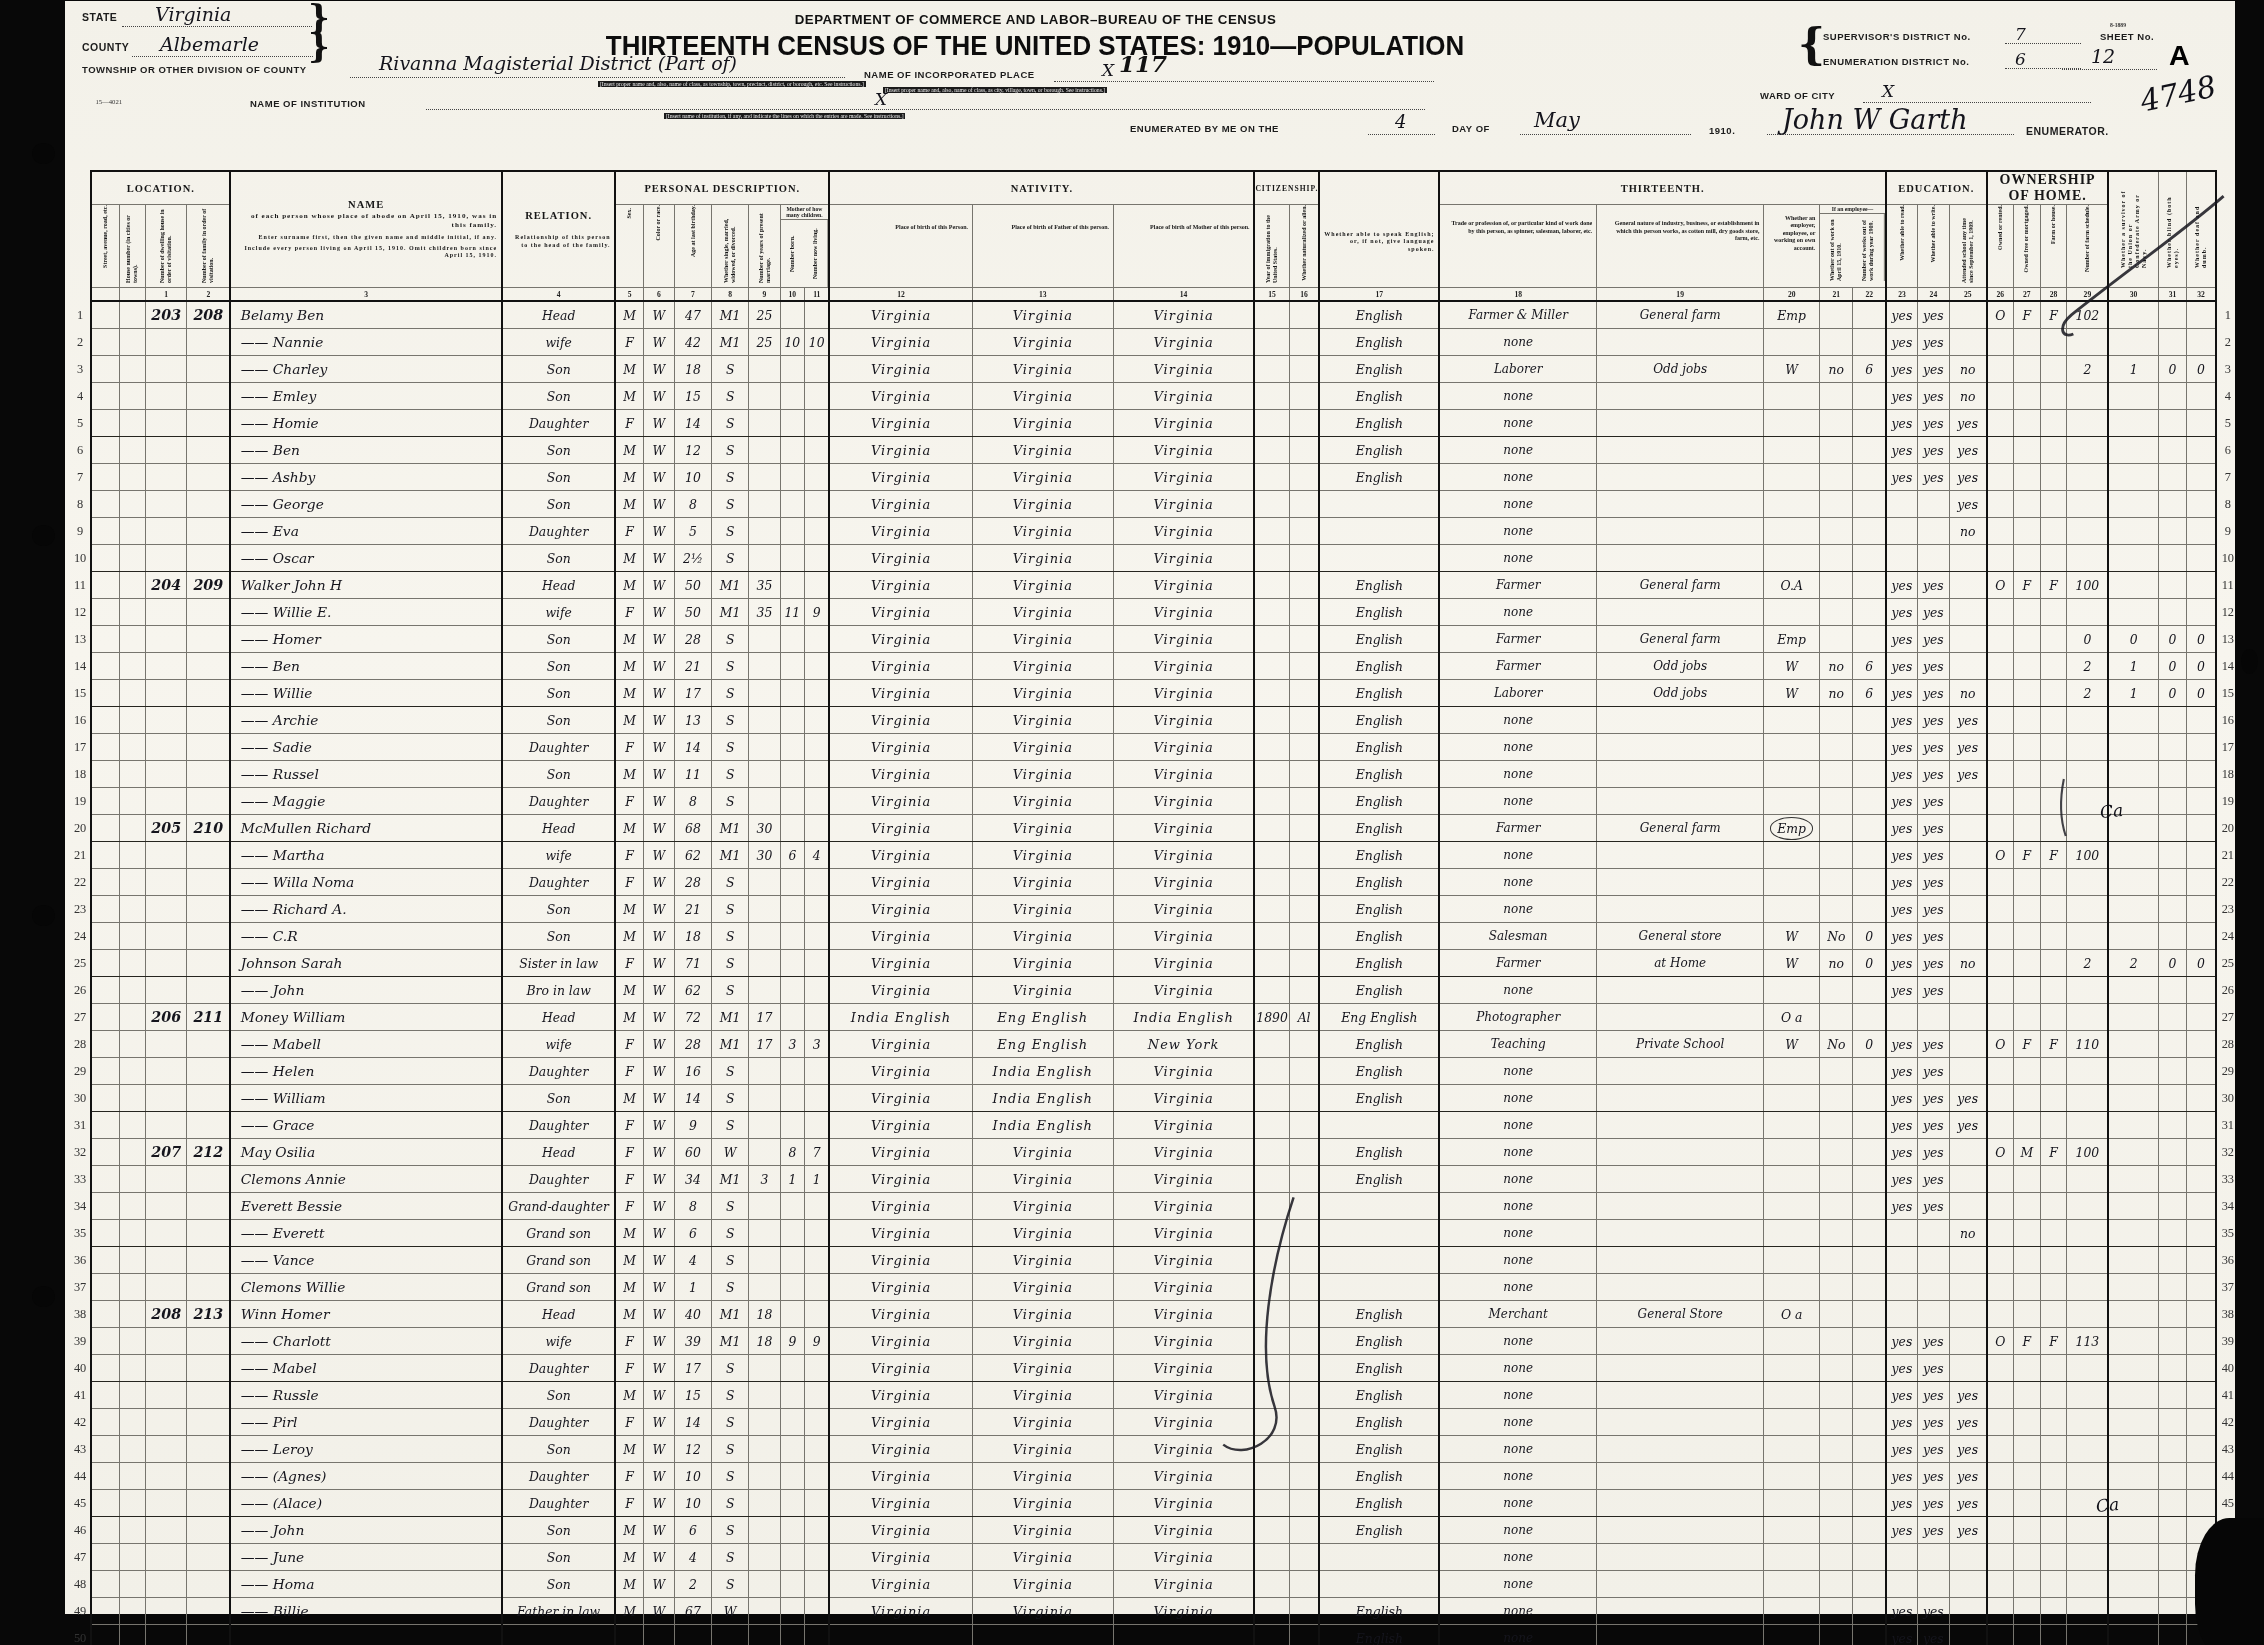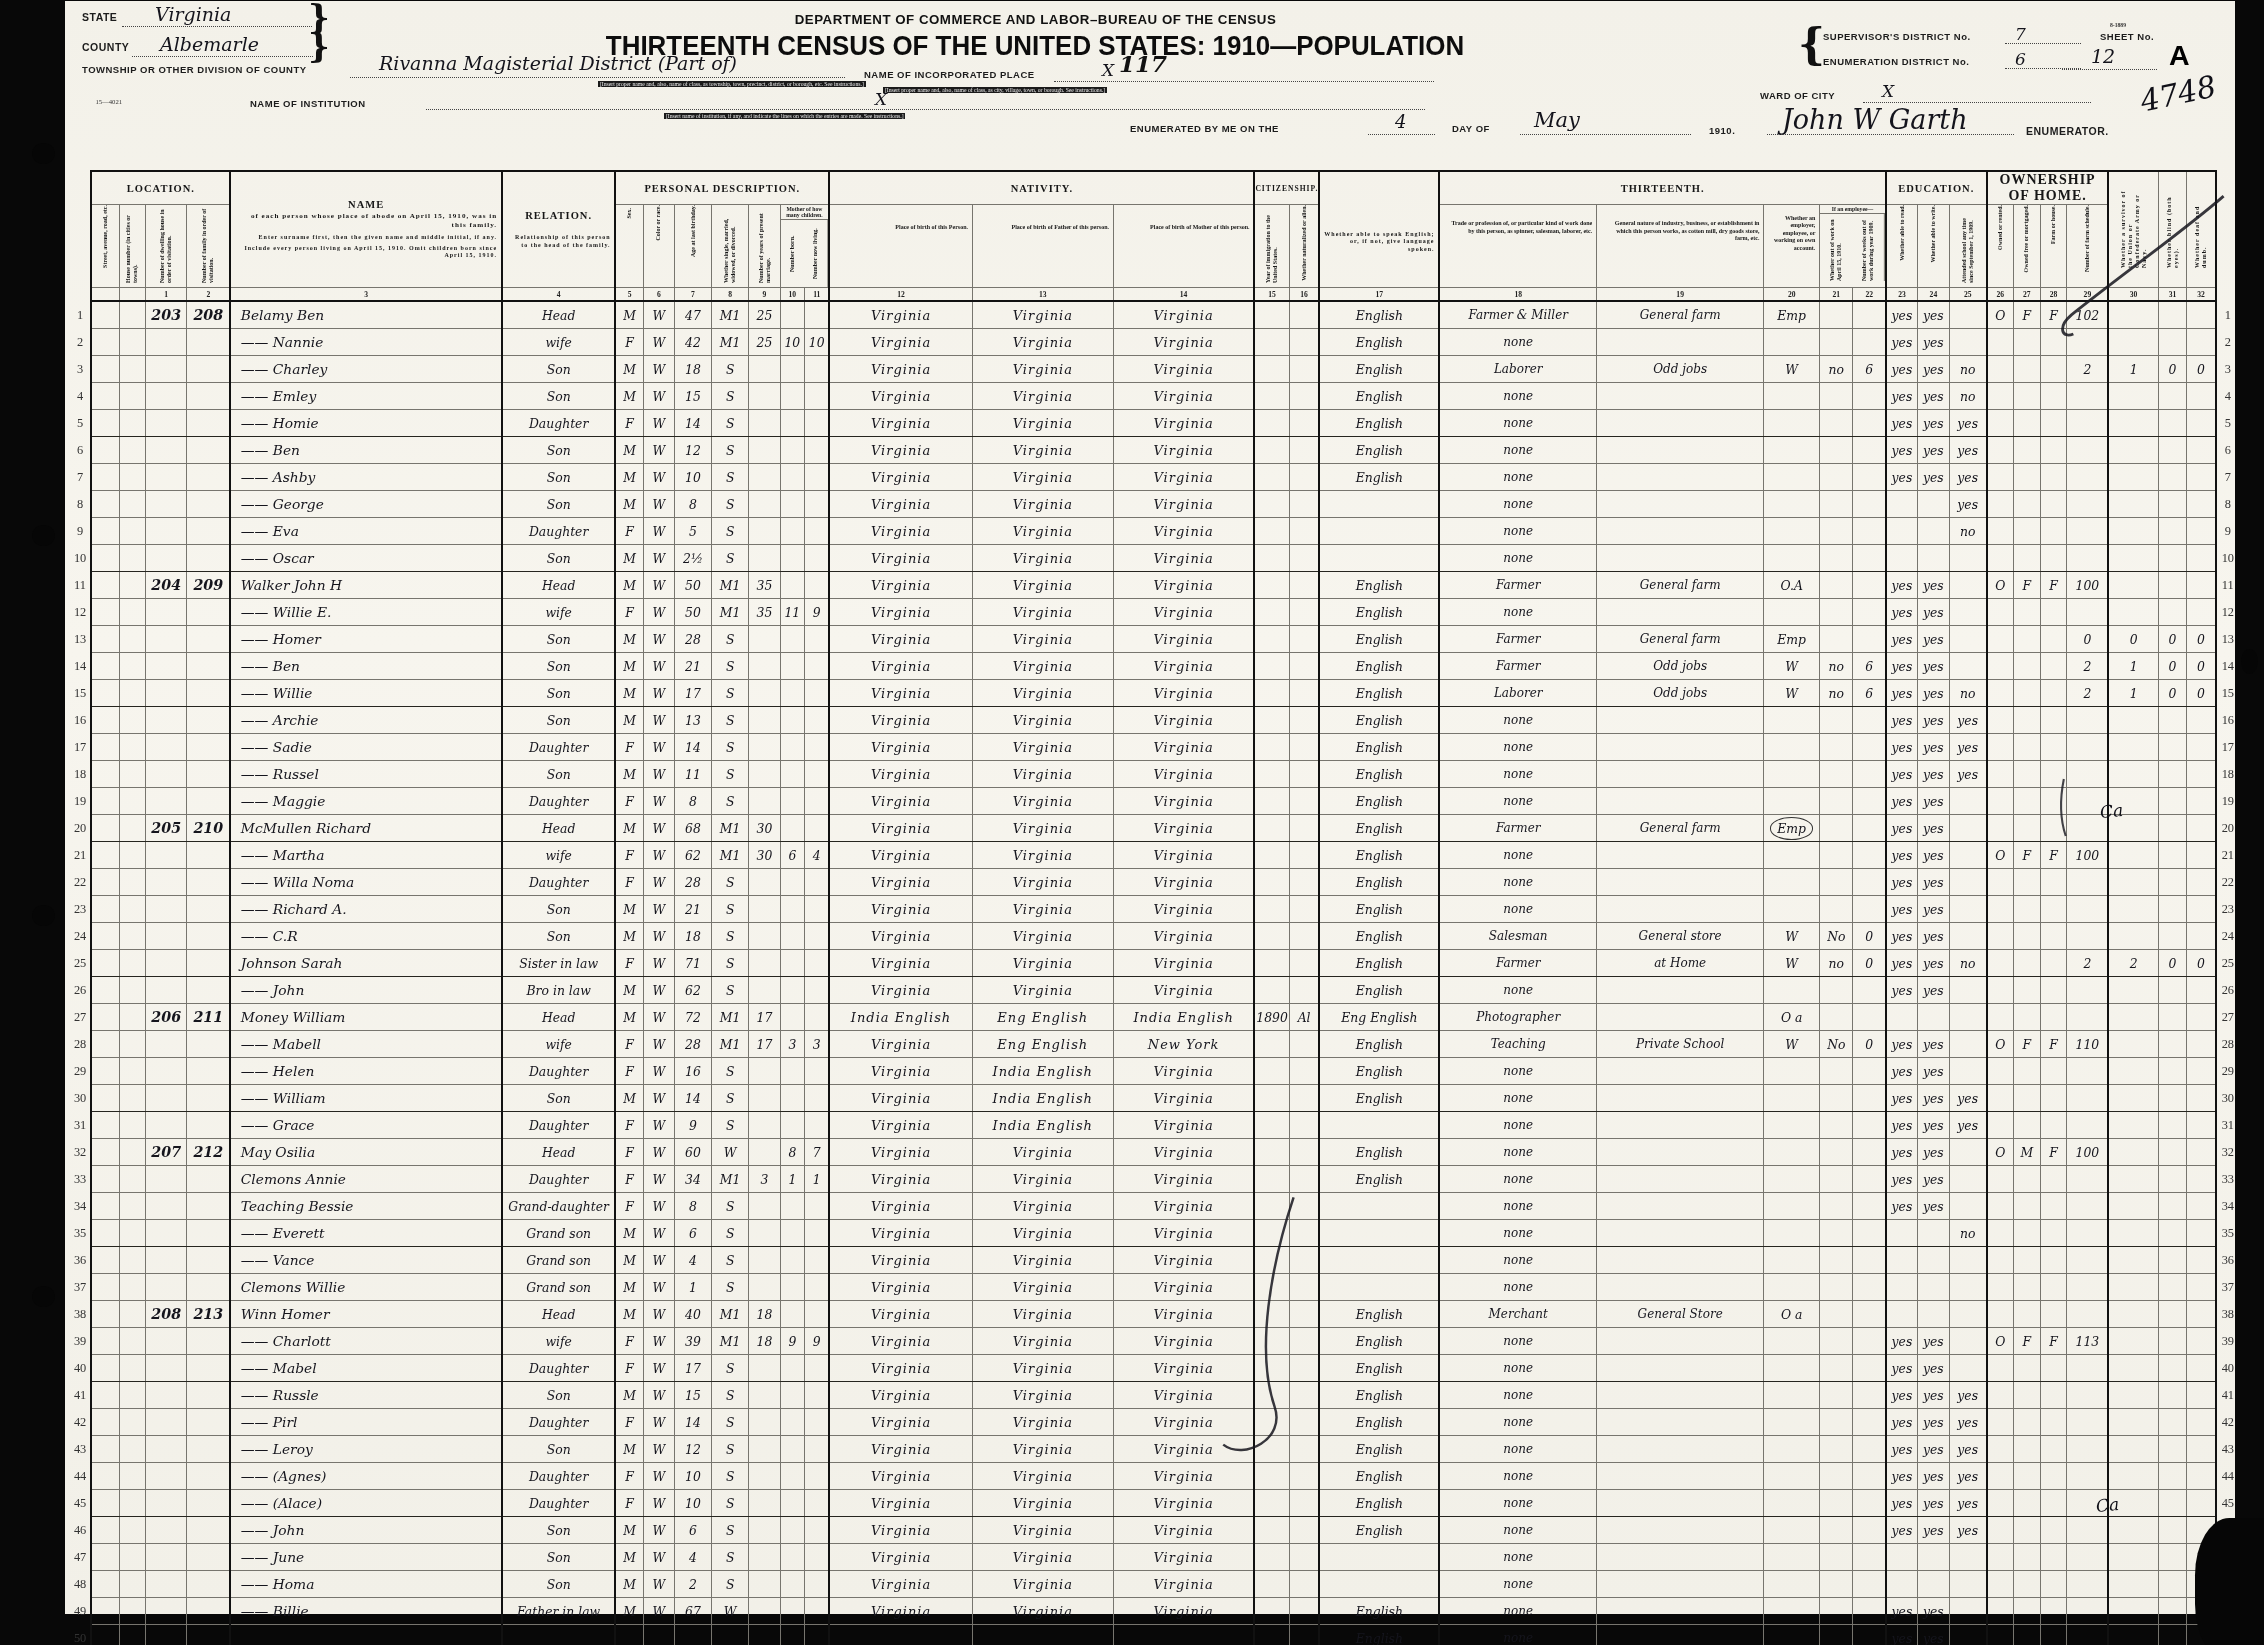--- a/index.html
+++ b/index.html
@@ -1548,21 +1548,21 @@
             <td class="c-c31 hw"></td>
             <td class="c-c32 hw"></td>
             <td class="lnR">33</td>
           </tr>
           <tr>
             <td class="lnL">34</td>
             <td class="c-st hw"></td>
             <td class="c-hn hw"></td>
             <td class="c-dw hw"></td>
             <td class="c-fam hw"></td>
-            <td class="c-name hw">Teaching Bessie</td>
+            <td class="c-name hw">Everett Bessie</td>
             <td class="c-rel hw">Grand-daughter</td>
             <td class="c-sex hw">F</td>
             <td class="c-col hw">W</td>
             <td class="c-age hw">8</td>
             <td class="c-mar hw">S</td>
             <td class="c-ym hw"></td>
             <td class="c-cb hw"></td>
             <td class="c-cl hw"></td>
             <td class="c-bp hw">Virginia</td>
             <td class="c-fbp hw">Virginia</td>

